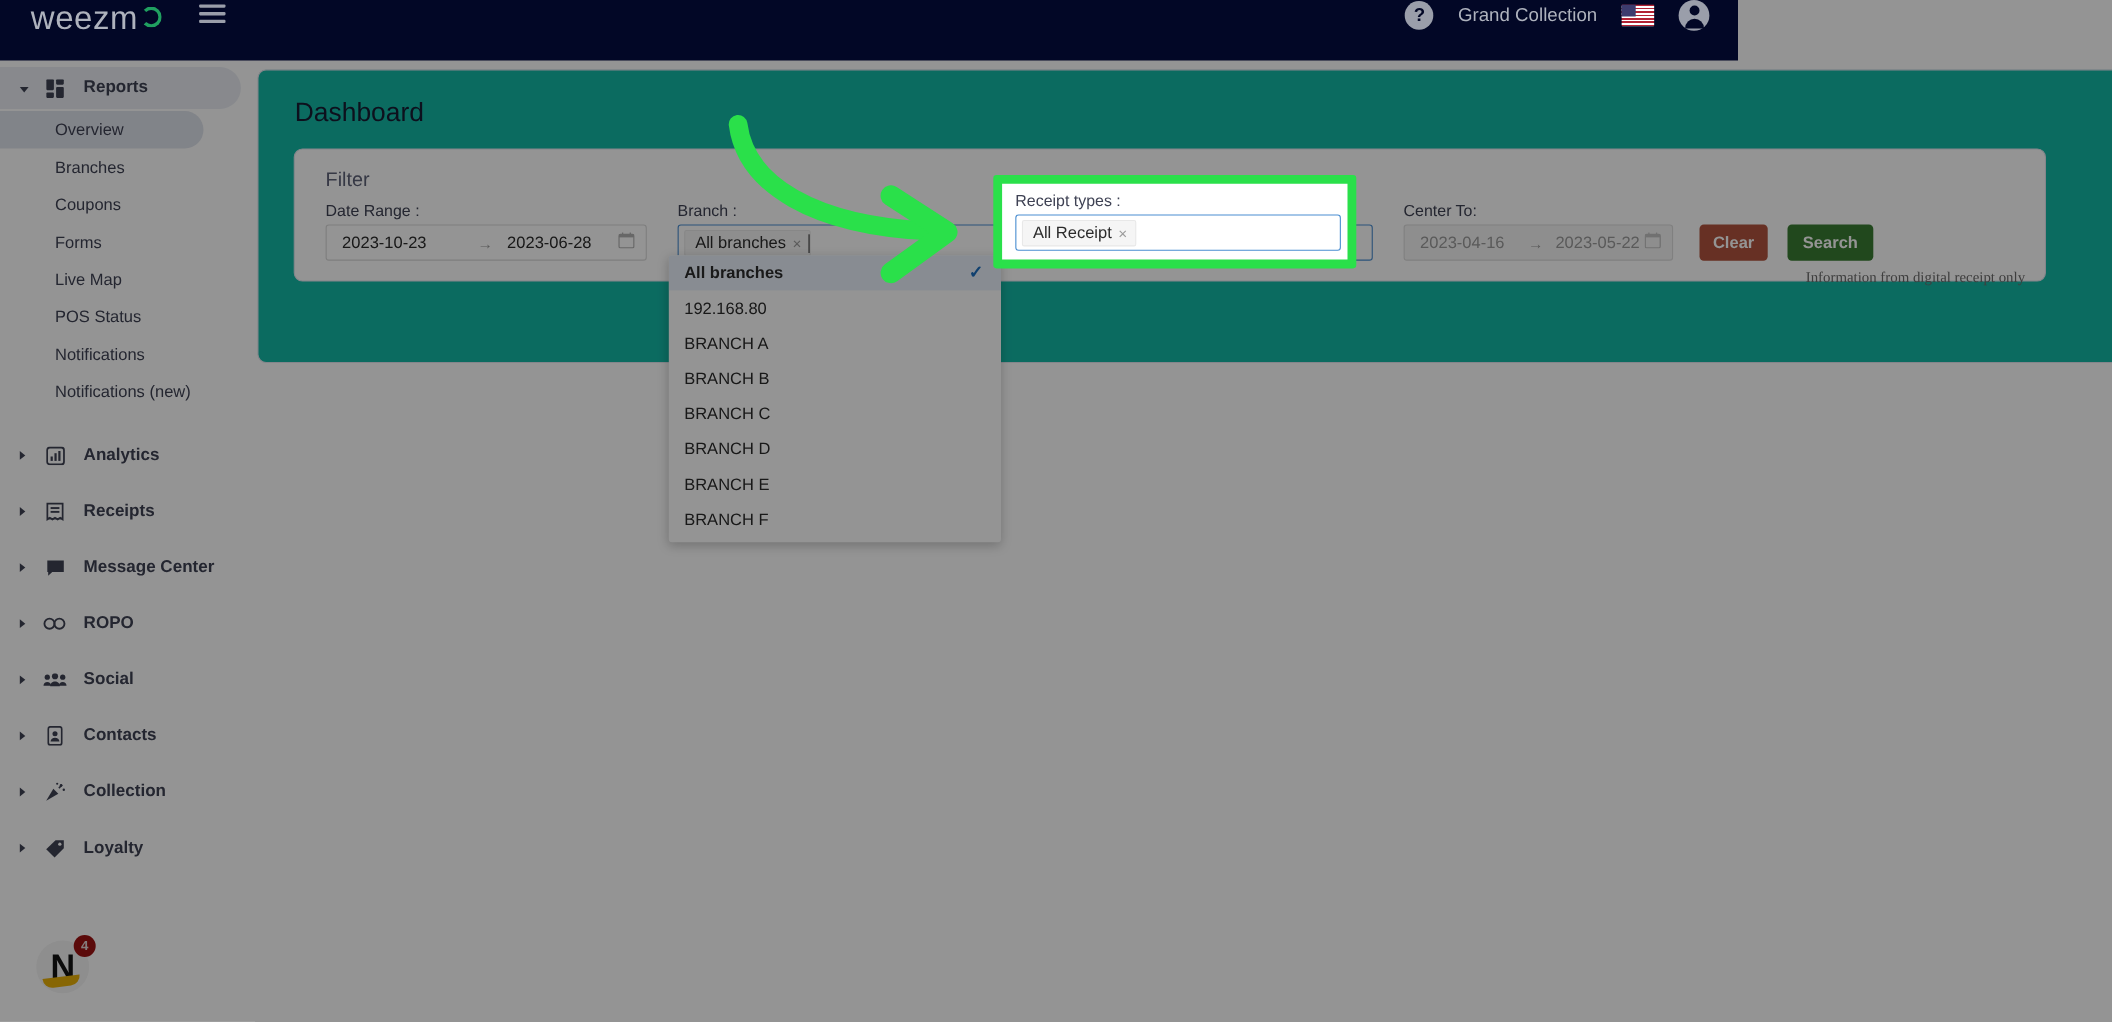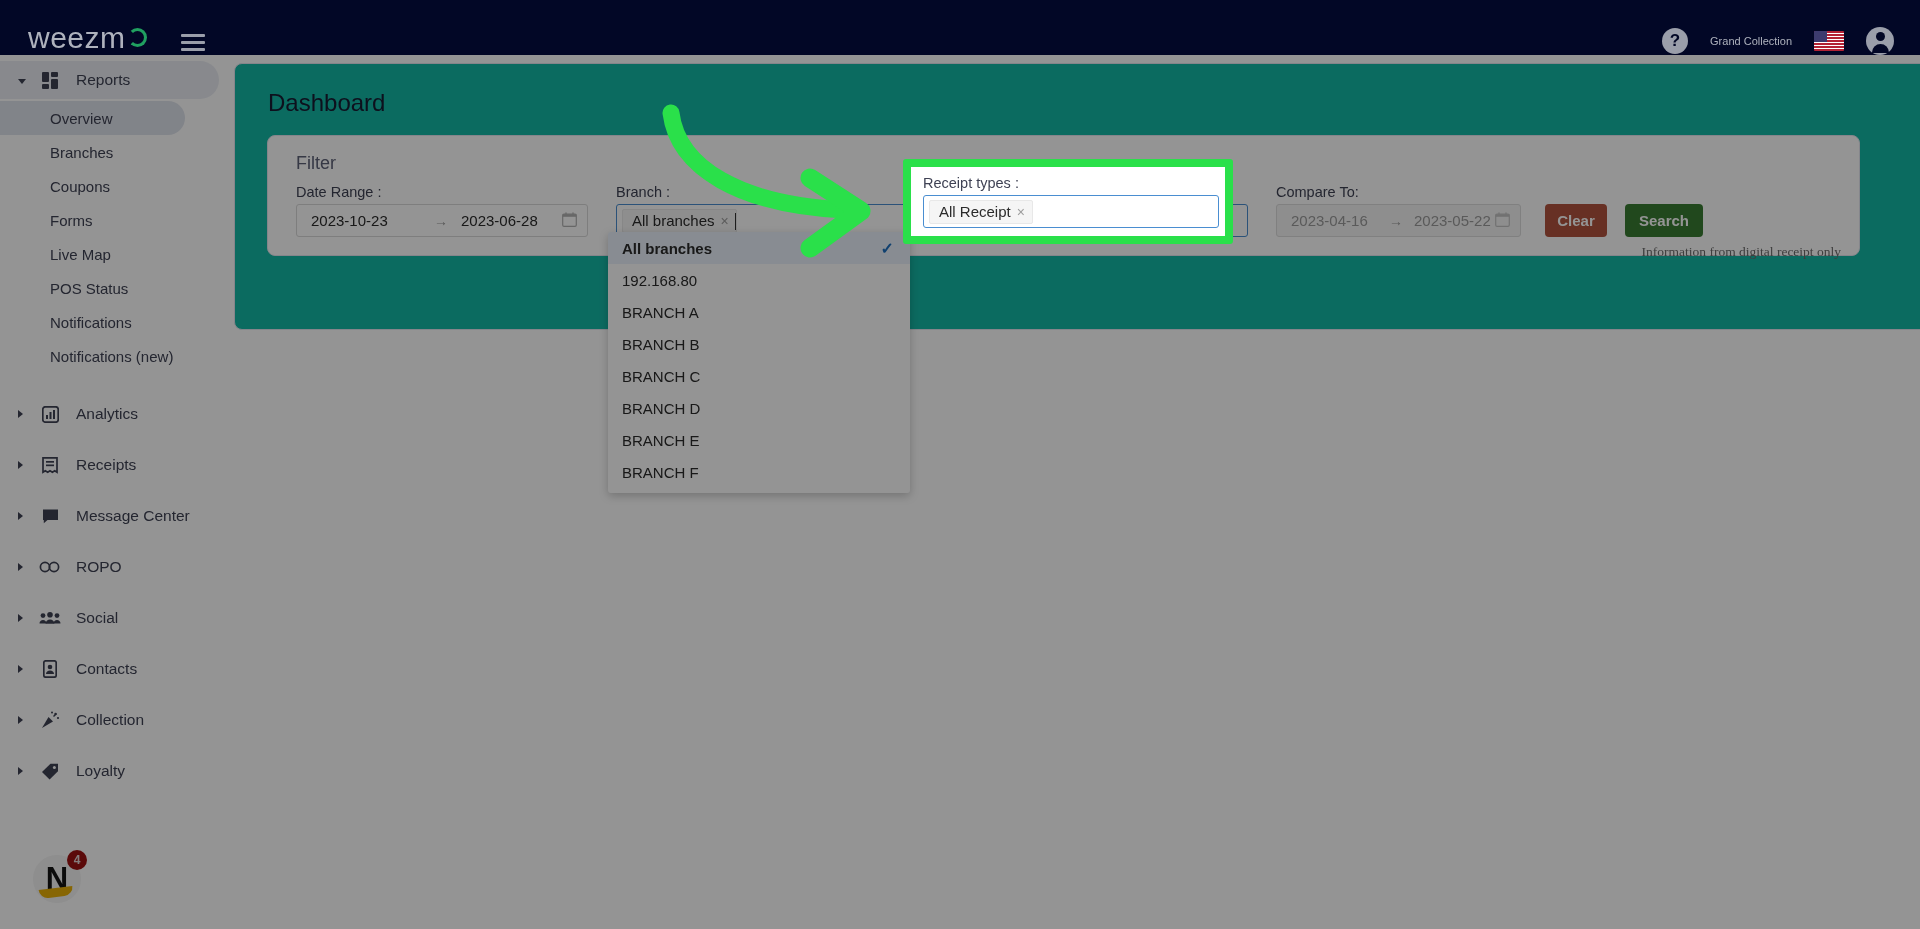--- a/index.html
+++ b/index.html
@@ -5,22 +5,22 @@
   * { box-sizing: border-box; margin: 0; padding: 0; }
   html, body {
     width: 1920px; height: 929px;
     font-family: "Liberation Sans", sans-serif;
     background: #ffffff; overflow: hidden;
   }
   #app { position: relative; width: 1920px; height: 929px; }
 
   
   .topbar {
-    position: absolute; left: 0; top: 0; width: 1920px; height: 55px;
-    background: #020726; display: flex; align-items: flex-end; z-index: 60;
+    position: absolute; left: 0; top: 0; width: 1580px; height: 55px;
+    background: #020726; display: flex; align-items: flex-start; z-index: 60;
   }
   .logo-wrap { display: flex; align-items: baseline; margin-left: 28px; }
   .logo-text {
     font-size: 30px; letter-spacing: 0.5px; color: #aeb2bd; font-weight: 400;
   }
   .logo-o {
     display: inline-block; width: 19px; height: 19px; margin-left: 2px;
     border: 3px solid #20a060; border-left-color: transparent;
     border-radius: 50%; transform: translateY(-1px);
   }
@@ -31,21 +31,21 @@
   }
   .topbar-right {
     margin-left: auto; margin-right: 26px; display: flex;
     align-items: center; gap: 22px;
   }
   .help-icon {
     width: 26px; height: 26px; border-radius: 50%; background: #9a9eaa;
     color: #020726; font-size: 17px; font-weight: bold;
     display: flex; align-items: center; justify-content: center; cursor: pointer;
   }
-  .account-name { color: #aeb2bd; font-size: 11px; }
+  .account-name { color: #aeb2bd; font-size: 17px; }
   .flag { width: 30px; height: 20px; position: relative; overflow: hidden; border-radius: 1px; }
   .flag .stripes { position: absolute; inset: 0; background:
       repeating-linear-gradient(#b22234 0 1.54px, #ffffff 1.54px 3.08px); }
   .flag .canton { position: absolute; left: 0; top: 0; width: 13px; height: 11px;
       background: #3c3b6e; }
   .avatar-icon {
     width: 28px; height: 28px; border-radius: 50%; background: #9a9eaa;
     position: relative; cursor: pointer;
   }
   .avatar-icon::before {
@@ -59,21 +59,21 @@
 
   
   .sidebar {
     position: absolute; left: 0; top: 55px; width: 219px; height: 874px;
     background: #ffffff; z-index: 20; padding-top: 6px;
   }
   .nav-row {
     display: flex; align-items: center; height: 38px;
     padding-left: 18px; cursor: pointer; font-size: 15.5px; color: #3f4254;
   }
-  .nav-row.group { margin-bottom: 2px; border-radius: 0 19px 19px 0; }
+  .nav-row.group { margin-bottom: 2px; border-radius: 0 19px 19px 0; font-weight: bold; }
   .nav-row.group.active-group { background: #eaedf3; }
   .caret {
     width: 12px; font-size: 0; color: #3f4254; flex: 0 0 12px; margin-right: 8px;
   }
   .caret.right::before {
     content: ""; display: block; width: 0; height: 0;
     border-left: 5px solid #3f4254; border-top: 4px solid transparent;
     border-bottom: 4px solid transparent;
   }
   .caret.down::before {
@@ -401,21 +401,21 @@
         </div>
 
         <div class="fld-label" style="left:678px; top:48px;">Receipt types :</div>
         <div class="fld-box focused" style="left:678px; top:68px; width:302px;">
           <span class="tag">
             <span>All Receipt</span>
             <span class="x">×</span>
           </span>
         </div>
 
-        <div class="fld-label" style="left:1008px; top:48px;">Compare To:</div>
+        <div class="fld-label" style="left:1008px; top:48px;">Center To:</div>
         <div class="fld-box disabled" style="left:1008px; top:68px; width:245px;">
           <span class="date-a">2023-04-16</span>
           <span class="date-arrow" style="left:112px;">→</span>
           <span class="date-b" style="left:137px;">2023-05-22</span>
           <span class="cal-icon">
             <svg width="15" height="15" viewBox="0 0 15 15">
                 <rect x="0.7" y="2.2" width="13.6" height="12.1" rx="1.3" fill="none" stroke="#888" stroke-width="1.2"></rect>
                 <rect x="0.7" y="2.2" width="13.6" height="2.6" fill="#888"></rect>
                 <rect x="3.4" y="0.4" width="1.2" height="3" fill="#888"></rect>
                 <rect x="10.4" y="0.4" width="1.2" height="3" fill="#888"></rect>

